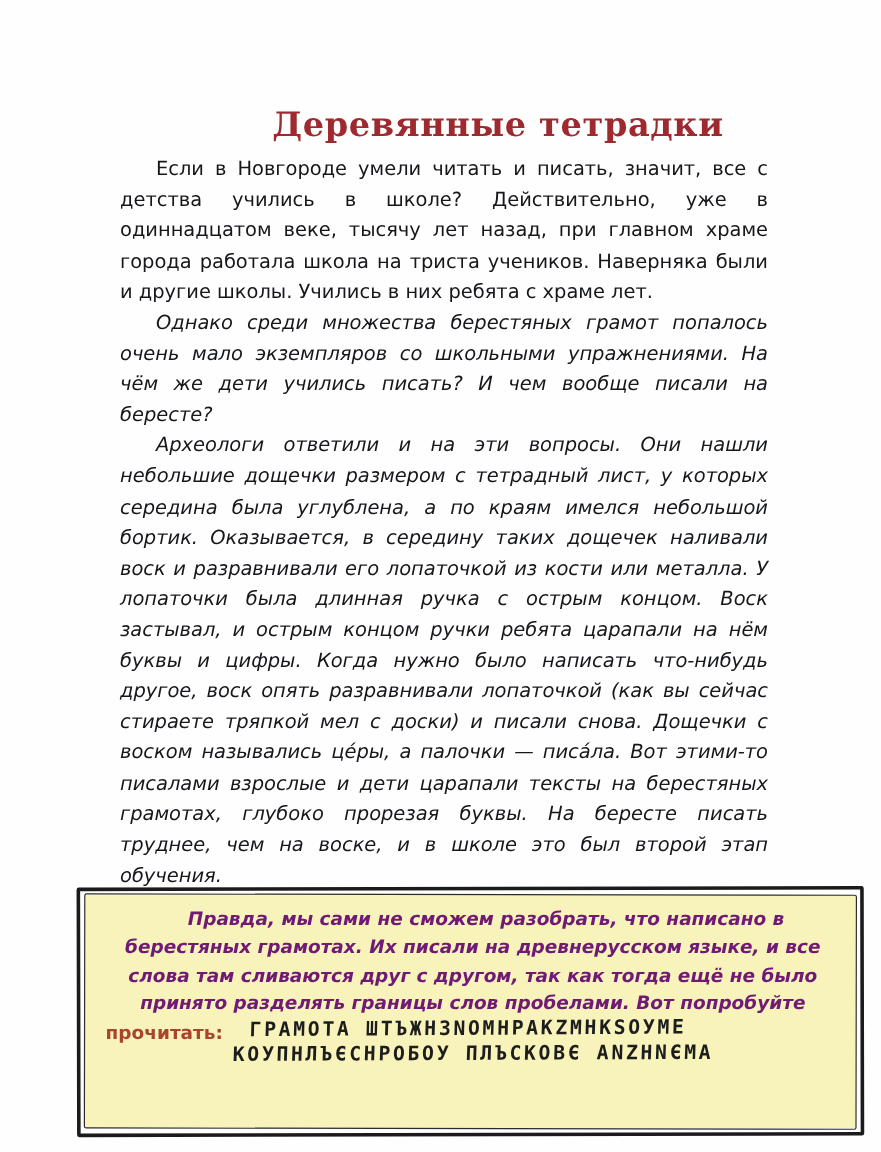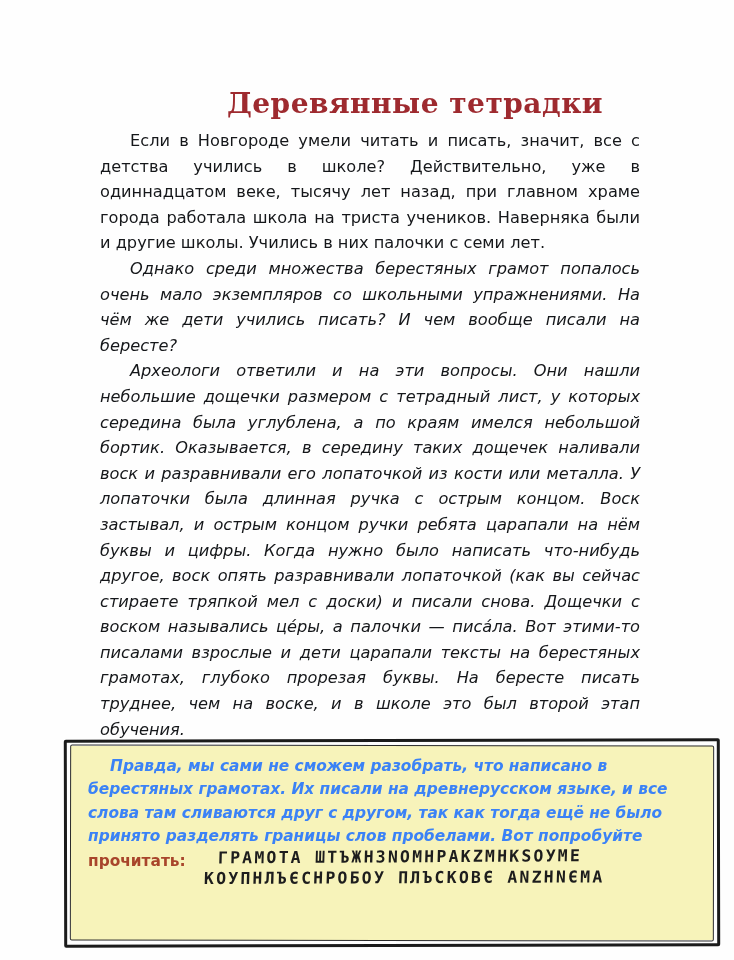--- a/index.html
+++ b/index.html
@@ -109,41 +109,40 @@
     right: 20px;
     bottom: 10px;
   }
 
   .callout-para {
     margin: 0;
     font-size: 15.4px;
     line-height: 23.4px;
     font-style: italic;
     font-weight: 600;
-    color: #3b82f6;
-    text-align: left;
+    color: #701a75;
+    text-align: center;
   }
 
   .callout-para.lead {
     text-indent: 22px;
   }
 
   .prochitat {
     font-style: normal;
     font-weight: 600;
     color: #a8452b;
     font-size: 15.4px;
     line-height: 23.4px;
   }
 
   
   .script-row {
     display: flex;
     align-items: flex-start;
-    gap: 10px;
     margin-top: 1px;
   }
 
   .script-label {
     flex: 0 0 auto;
     padding-top: 0px;
   }
 
   .birch-script {
     flex: 1 1 auto;
@@ -176,21 +175,21 @@
   }
 </style>
 </head>
 <body>
 
 <div class="page">
 
   <h1 class="page-title">Деревянные тетрадки</h1>
 
   <div class="body-col">
-    <p class="para">Если в Новгороде умели читать и писать, значит, все с детства учились в школе? Действительно, уже в одиннадцатом веке, тысячу лет назад, при главном храме города работала школа на триста учеников. Наверняка были и другие школы. Учились в них палочки с семи лет.</p>
+    <p class="para">Если в Новгороде умели читать и писать, значит, все с детства учились в школе? Действительно, уже в одиннадцатом веке, тысячу лет назад, при главном храме города работала школа на триста учеников. Наверняка были и другие школы. Учились в них ребята с храме лет.</p>
     <p class="para">Однако среди множества берестяных грамот попалось очень мало экземпляров со школьными упражнениями. На чём же дети учились писать? И чем вообще писали на бересте?</p>
     <p class="para">Археологи ответили и на эти вопросы. Они нашли небольшие дощечки размером с тетрадный лист, у которых середина была углублена, а по краям имелся небольшой бортик. Оказывается, в середину таких дощечек наливали воск и разравнивали его лопаточкой из кости или металла. У лопаточки была длинная ручка с острым концом. Воск застывал, и острым концом ручки ребята царапали на нём буквы и цифры. Когда нужно было написать что-нибудь другое, воск опять разравнивали лопаточкой (как вы сейчас стираете тряпкой мел с доски) и писали снова. Дощечки с воском назывались цéры, а палочки — писáла. Вот этими-то писалами взрослые и дети царапали тексты на берестяных грамотах, глубоко прорезая буквы. На бересте писать труднее, чем на воске, и в школе это был второй этап обучения.</p>
     <p class="para">И знаете, учёные нашли, что ошибок в берестяных грамотах очень мало. Так что древние новгородцы были настоящими грамотеями!</p>
   </div>
 
   <div class="callout">
     <div class="callout-fill"></div>
     <div class="callout-border-outer"></div>
     <div class="callout-border-inner"></div>
 

